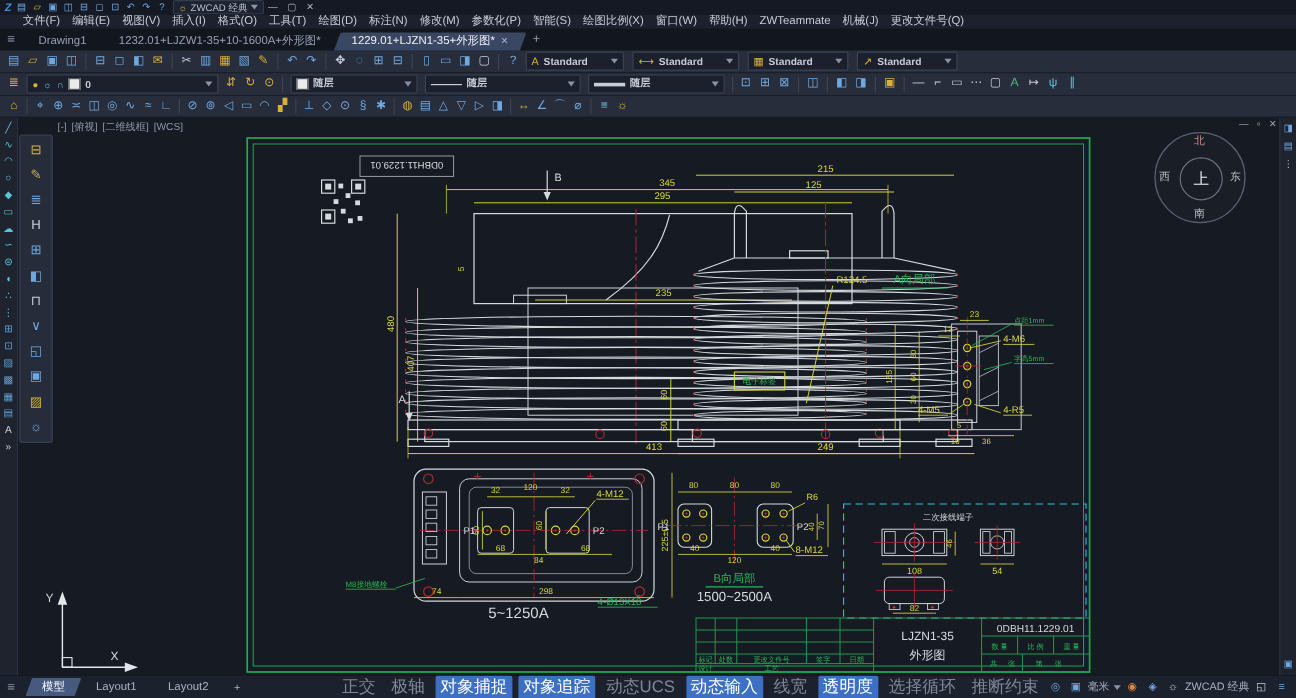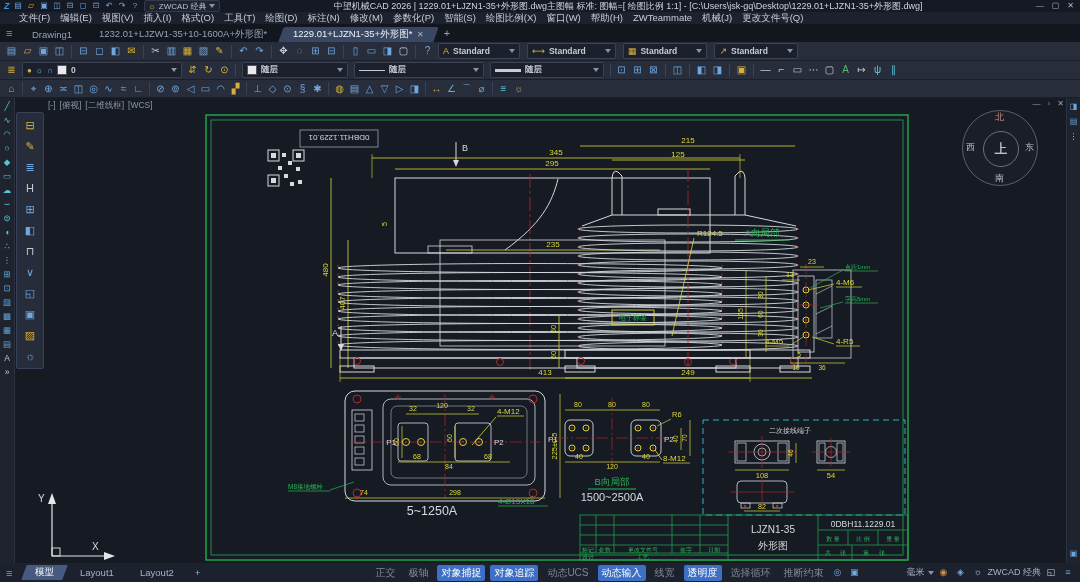--- a/index.html
+++ b/index.html
@@ -69,25 +69,25 @@
   .compass .n{left:33px;top:3px;color:#cf8f8b;}.compass .s{left:33px;bottom:3px;}
   .compass .w{left:4px;top:33px;}.compass .e{right:4px;top:33px;}
   
   .bottombar{height:19px;background:#1c212e;display:flex;align-items:center;padding:0 6px;gap:4px;flex:0 0 auto;font-size:9px;}
   .bb-menu{color:#8f98aa;font-size:11px;margin-right:8px;}
   .mtab{padding:1px 11px;color:#a9b1c2;font-size:9.5px;transform:skewX(-20deg);}
   .mtab>span{display:inline-block;transform:skewX(20deg);}
   .mtab.active{background:#46597e;color:#fff;border-radius:1px;}
   .mtab-add{color:#a9b1c2;padding:0 6px;}
   .bb-space{flex:1;}
-  .stog{color:#7e8798;padding:1px 4px;border-radius:2px;white-space:nowrap;font-size:10px;}
+  .stog{color:#7e8798;padding:1px 4px;border-radius:2px;white-space:nowrap;font-size:14px;}
   .stog.on{background:#3d6fc4;color:#fff;}
   .bb-ico{display:flex;align-items:center;gap:5px;}
   .bb-ico .tbi{width:12px;height:12px;font-size:9px;}
-  .unit{display:flex;align-items:center;gap:3px;color:#a9b1c2;margin-left:42px;}
+  .unit{display:flex;align-items:center;gap:3px;color:#a9b1c2;}
   .bb-ws{color:#a9b1c2;white-space:nowrap;}
   
   text{font-family:"Liberation Sans",sans-serif;}
   .ty{fill:#d9d93a;}.tw{fill:#d6dade;}.tg{fill:#28b657;}
 </style>
 </head>
 <body>
 
 <div id="app">
 
@@ -123,21 +123,20 @@
         </span>
         <span class="tbi">
           <i>?</i>
         </span>
       </div>
     <div class="ws-switch">
       <span class="mini y">☼</span>
       <span>ZWCAD 经典</span>
       <span class="caret"></span>
     </div>
-    <div class="title-text">中望机械CAD 2026 | 1229.01+LJZN1-35+外形图.dwg主图幅 标准: 图幅=[ 绘图比例 1:1] - [C:\Users\jsk-gq\Desktop\1229.01+LJZN1-35+外形图.dwg]</div>
     <div class="win-controls">
       <span>—</span>
       <span>▢</span>
       <span>✕</span>
     </div>
   </div>
 
   <div class="menubar">
       <span class="mitem">文件(F)</span>
       <span class="mitem">编辑(E)</span>

